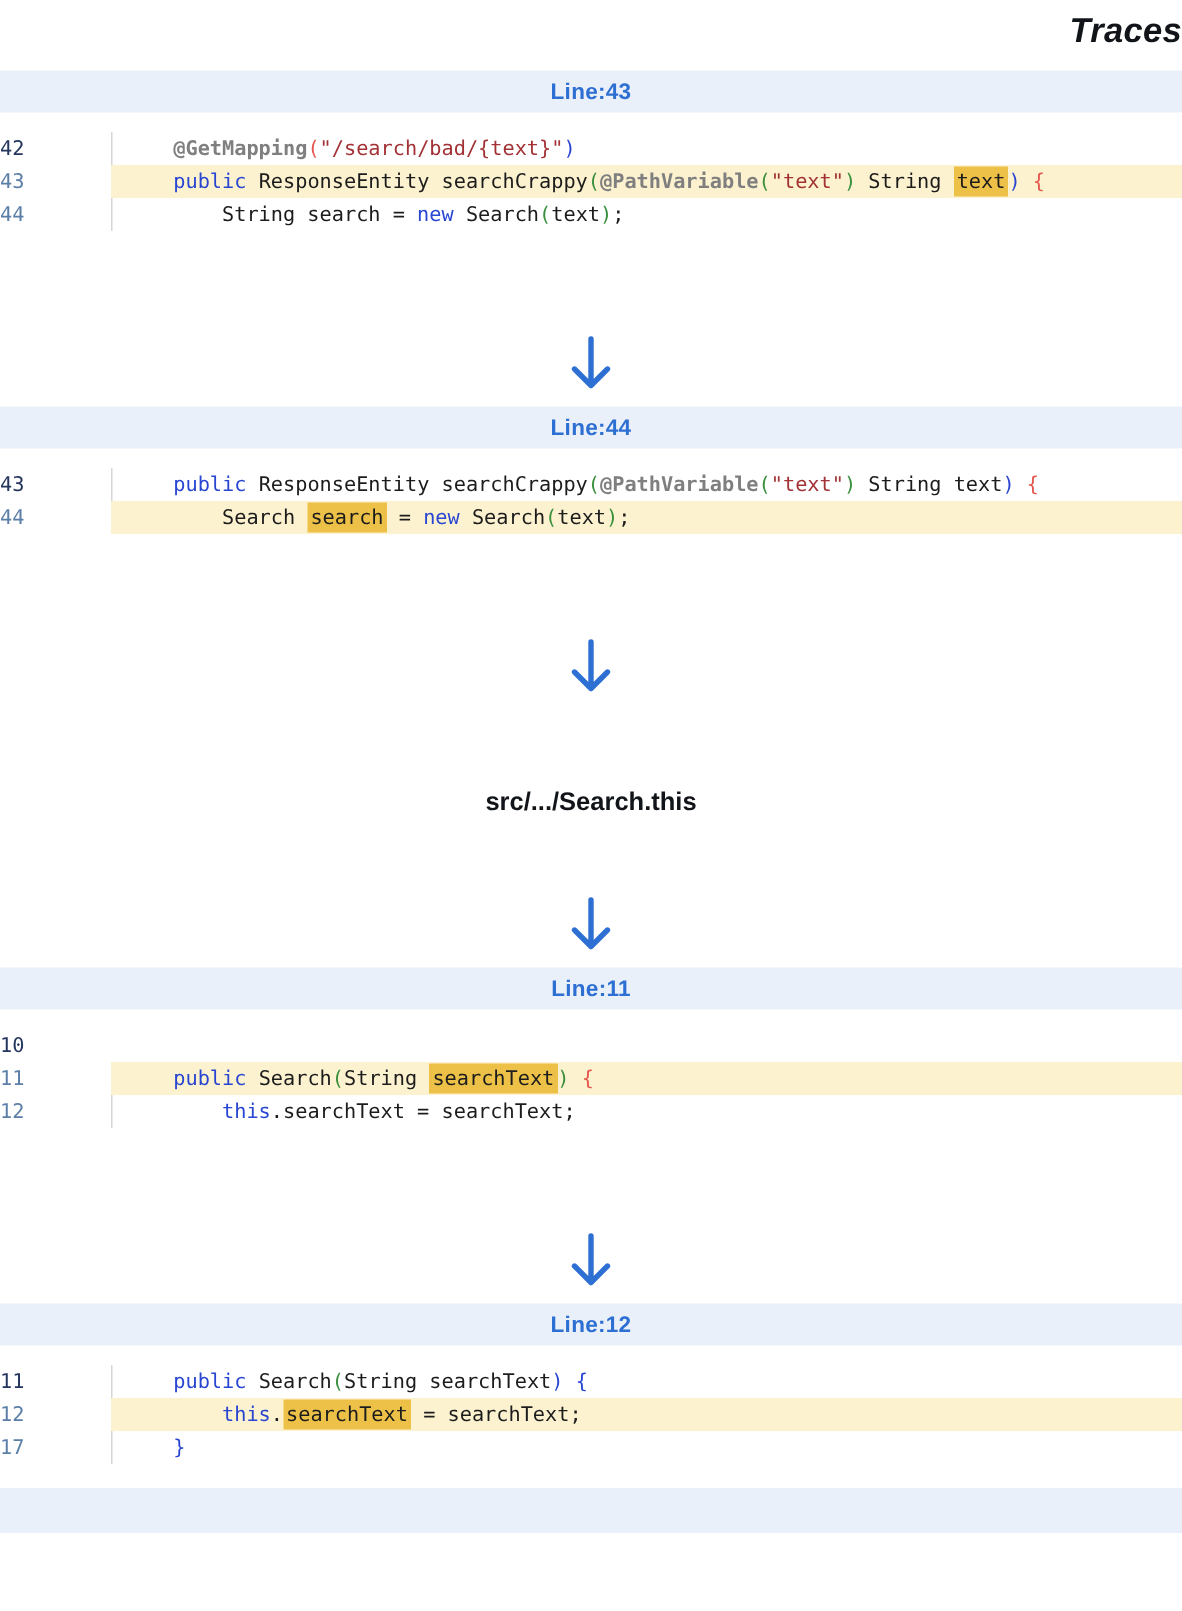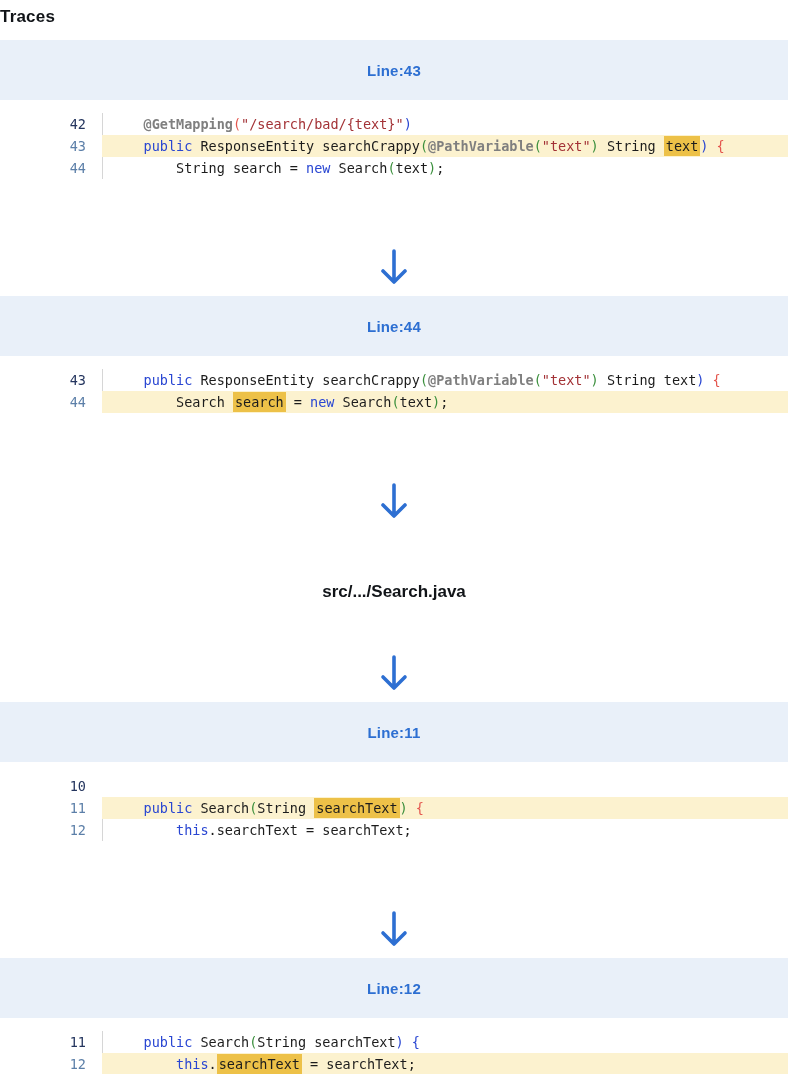--- a/index.html
+++ b/index.html
@@ -1,41 +1,40 @@
 <!DOCTYPE html>
 <html><head>
 <meta charset="utf-8">
 <style>
   html,body{margin:0;padding:0;}
   body{
     width:788px;height:1074px;overflow:hidden;background:#ffffff;
     font-family:"Liberation Sans", sans-serif;position:relative;
   }
   .page-title{
-    text-align:left;font-size:17px;font-weight:700;color:#111418;
-    padding:7px 0 13px 0;letter-spacing:.2px;
+    text-align:right;font-size:23px;font-weight:700;color:#111418;
+    padding:7px 0 13px 0;letter-spacing:.2px;font-style:italic;
   }
   .line-band{
-    height:60px;background:var(--band-bg);display:flex;align-items:center;justify-content:center;
+    height:28px;background:var(--band-bg);display:flex;align-items:center;justify-content:center;
   }
   .line-band span{
     color:var(--accent);font-size:15px;font-weight:700;letter-spacing:.2px;
   }
   .code-section{
     padding:13px 0 67px 0;
   }
   .code-section.compact{padding:13px 0 8px 0;}
   .code-line{
     display:flex;height:22px;line-height:22px;
     font-family:"DejaVu Sans Mono", monospace;font-size:13.5px;color:var(--code-text);
   }
   .gutter{
-    width:58px;flex:0 0 58px;text-align:right;padding-right:16px;box-sizing:content-box;
+    width:58px;flex:0 0 58px;text-align:left;padding-right:16px;box-sizing:content-box;
     user-select:none;
-    margin-left:28px;
   }
   .g-dark{color:var(--gutter-current);}
   .g-dim{color:var(--gutter-dim);}
   .line-body{
     flex:1;border-left:1px solid #d6d6d6;padding-left:8px;white-space:pre;
   }
   .code-line.hl .line-body{
     background:var(--row-hl);border-left-color:transparent;
   }
   .code-line.empty .line-body{border-left-color:transparent;}
@@ -93,21 +92,21 @@
       <div class="code-line hl">
         <span class="gutter g-dim">44</span>
         <span class="line-body"><span>        Search </span><span class=" tok-hl">search</span><span> = </span><span class="kw">new</span><span> Search</span><span class="pg">(</span><span>text</span><span class="pg">)</span><span>;</span></span>
       </div>
     </div>
     <div class="arrow-wrap">
       <svg width="32" height="40" viewBox="0 0 32 40">
         <path d="M16 3 L16 33 M5 23 L16 34 L27 23" fill="none" stroke="#2d6fd2" stroke-width="3.6" stroke-linecap="round" stroke-linejoin="round"></path>
       </svg>
     </div>
-    <div class="file-title">src/.../Search.java</div>
+    <div class="file-title">src/.../Search.this</div>
     <div class="arrow-wrap">
       <svg width="32" height="40" viewBox="0 0 32 40">
         <path d="M16 3 L16 33 M5 23 L16 34 L27 23" fill="none" stroke="#2d6fd2" stroke-width="3.6" stroke-linecap="round" stroke-linejoin="round"></path>
       </svg>
     </div>
     <div class="line-band">
       <span>Line:11</span>
     </div>
     <div class="code-section">
       <div class="code-line empty">

